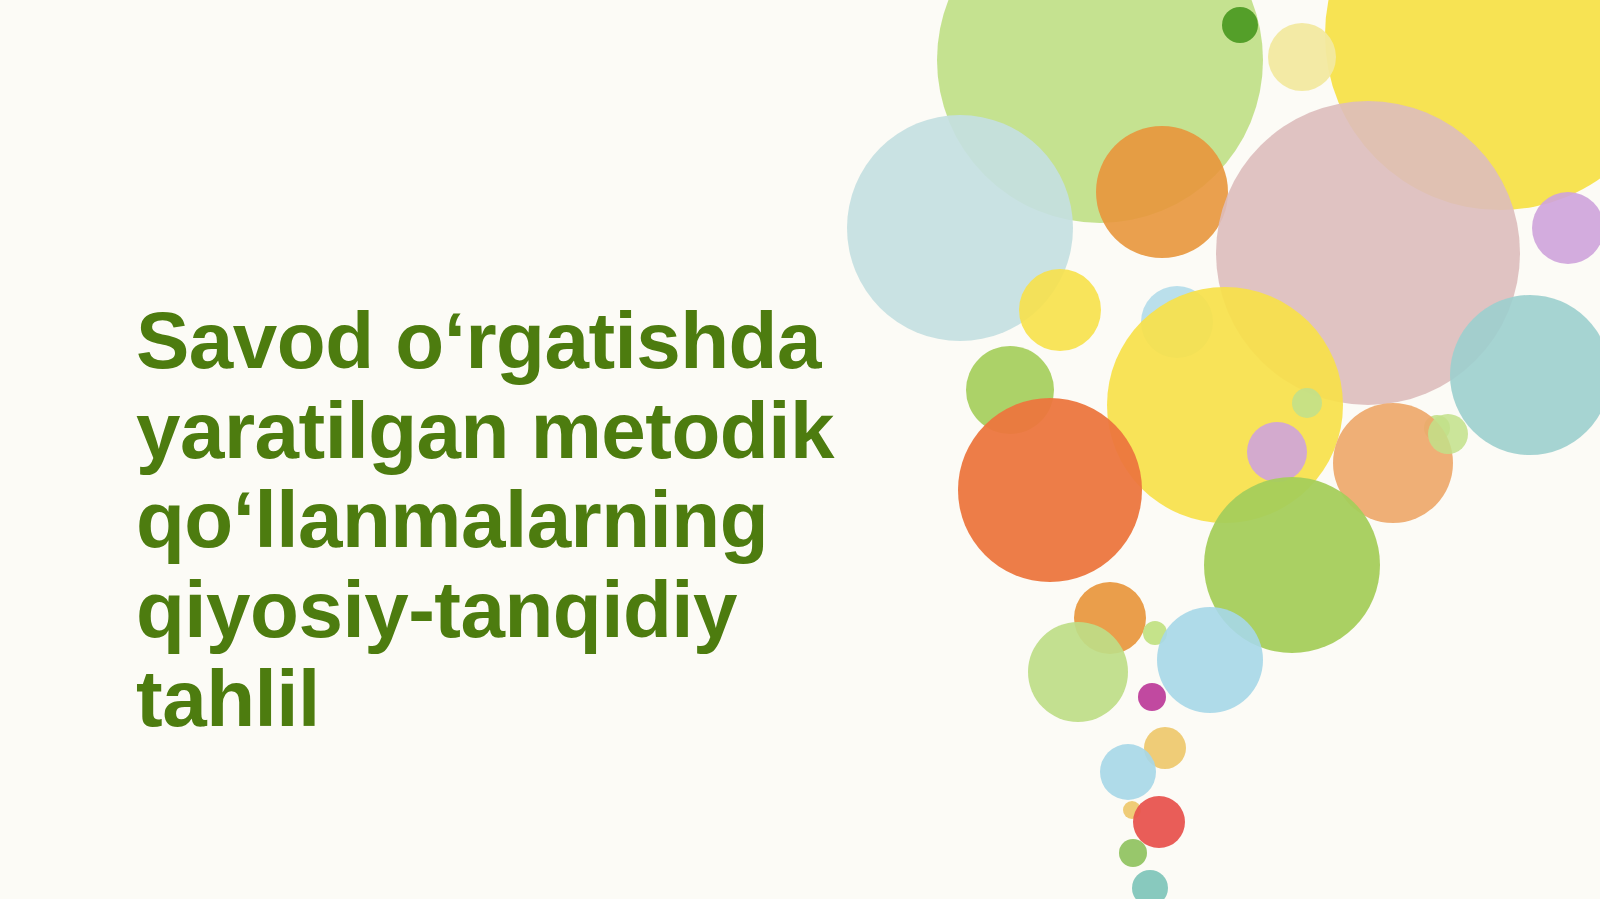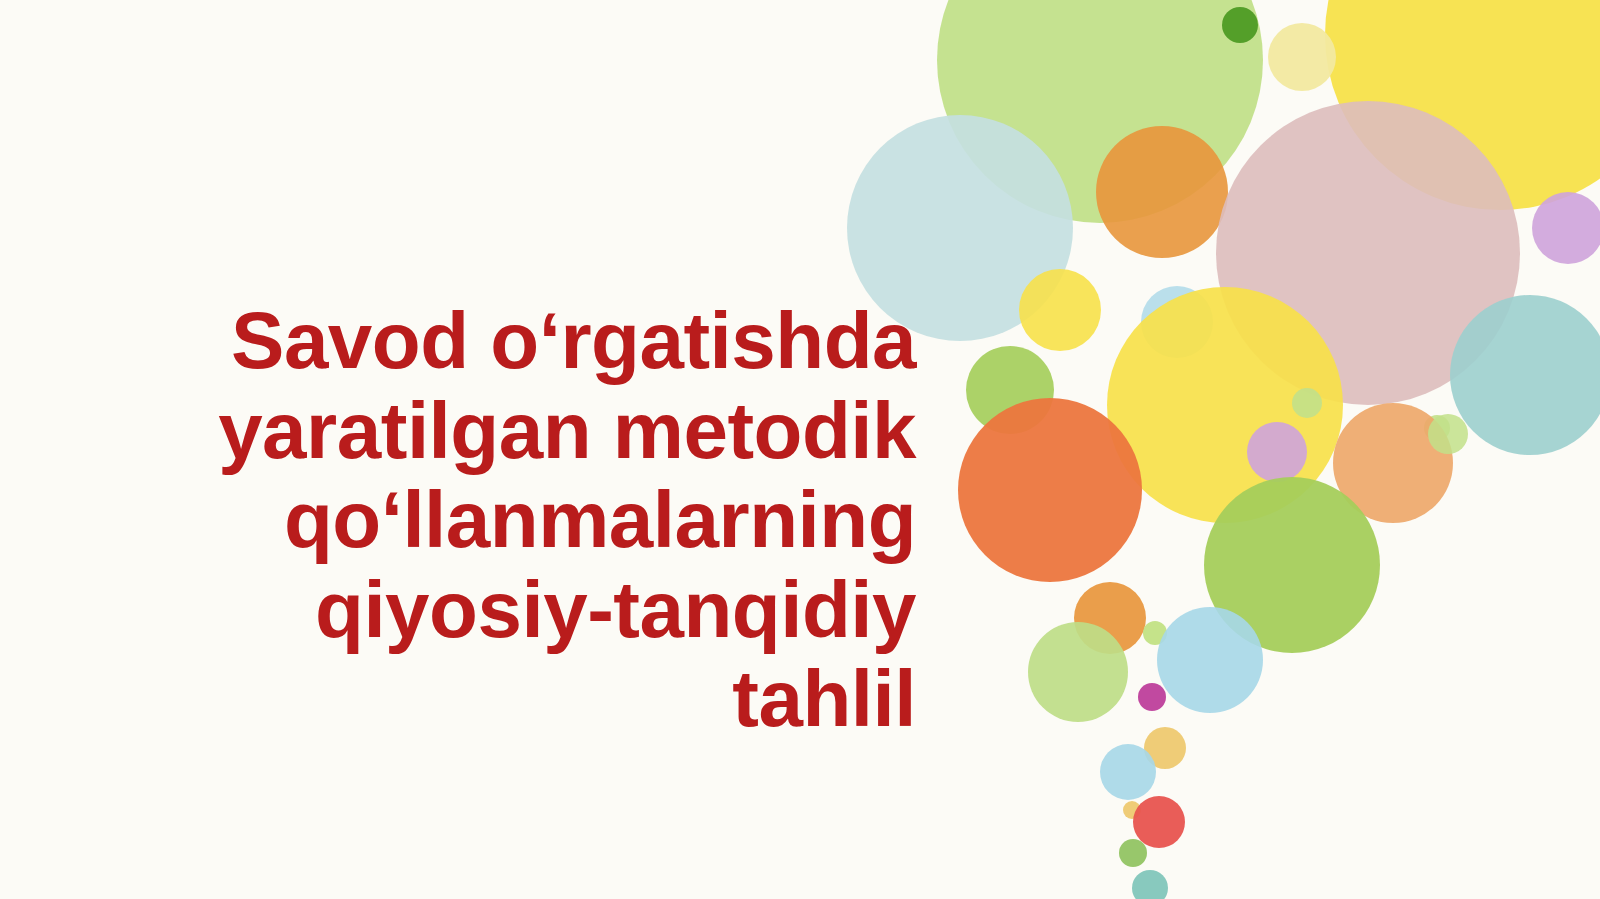--- a/index.html
+++ b/index.html
@@ -82,16 +82,16 @@
         <circle cx="1165" cy="748" r="21" fill="#EEC86B" fill-opacity="0.92"></circle>
         <circle cx="1128" cy="772" r="28" fill="#A6D7E8" fill-opacity="0.9"></circle>
         <circle cx="1132" cy="810" r="9" fill="#EEC86B" fill-opacity="0.92"></circle>
         <circle cx="1159" cy="822" r="26" fill="#E8544F" fill-opacity="0.95"></circle>
         <circle cx="1133" cy="853" r="14" fill="#8FC25E" fill-opacity="0.92"></circle>
         <circle cx="1150" cy="888" r="18" fill="#7EC4B8" fill-opacity="0.92"></circle>
       </svg>
   </div>
 
   <div id="title-block">
-    <h1 id="slide-title" style="color: #b91c1c; text-align: right;">Savod oʻrgatishda yaratilgan metodik qoʻllanmalarning qiyosiy-tanqidiy tahlil</h1>
+    <h1 id="slide-title" style="color: #4d7c0f;">Savod oʻrgatishda yaratilgan metodik qoʻllanmalarning qiyosiy-tanqidiy tahlil</h1>
   </div>
 
 </div>
 
 </body></html>

